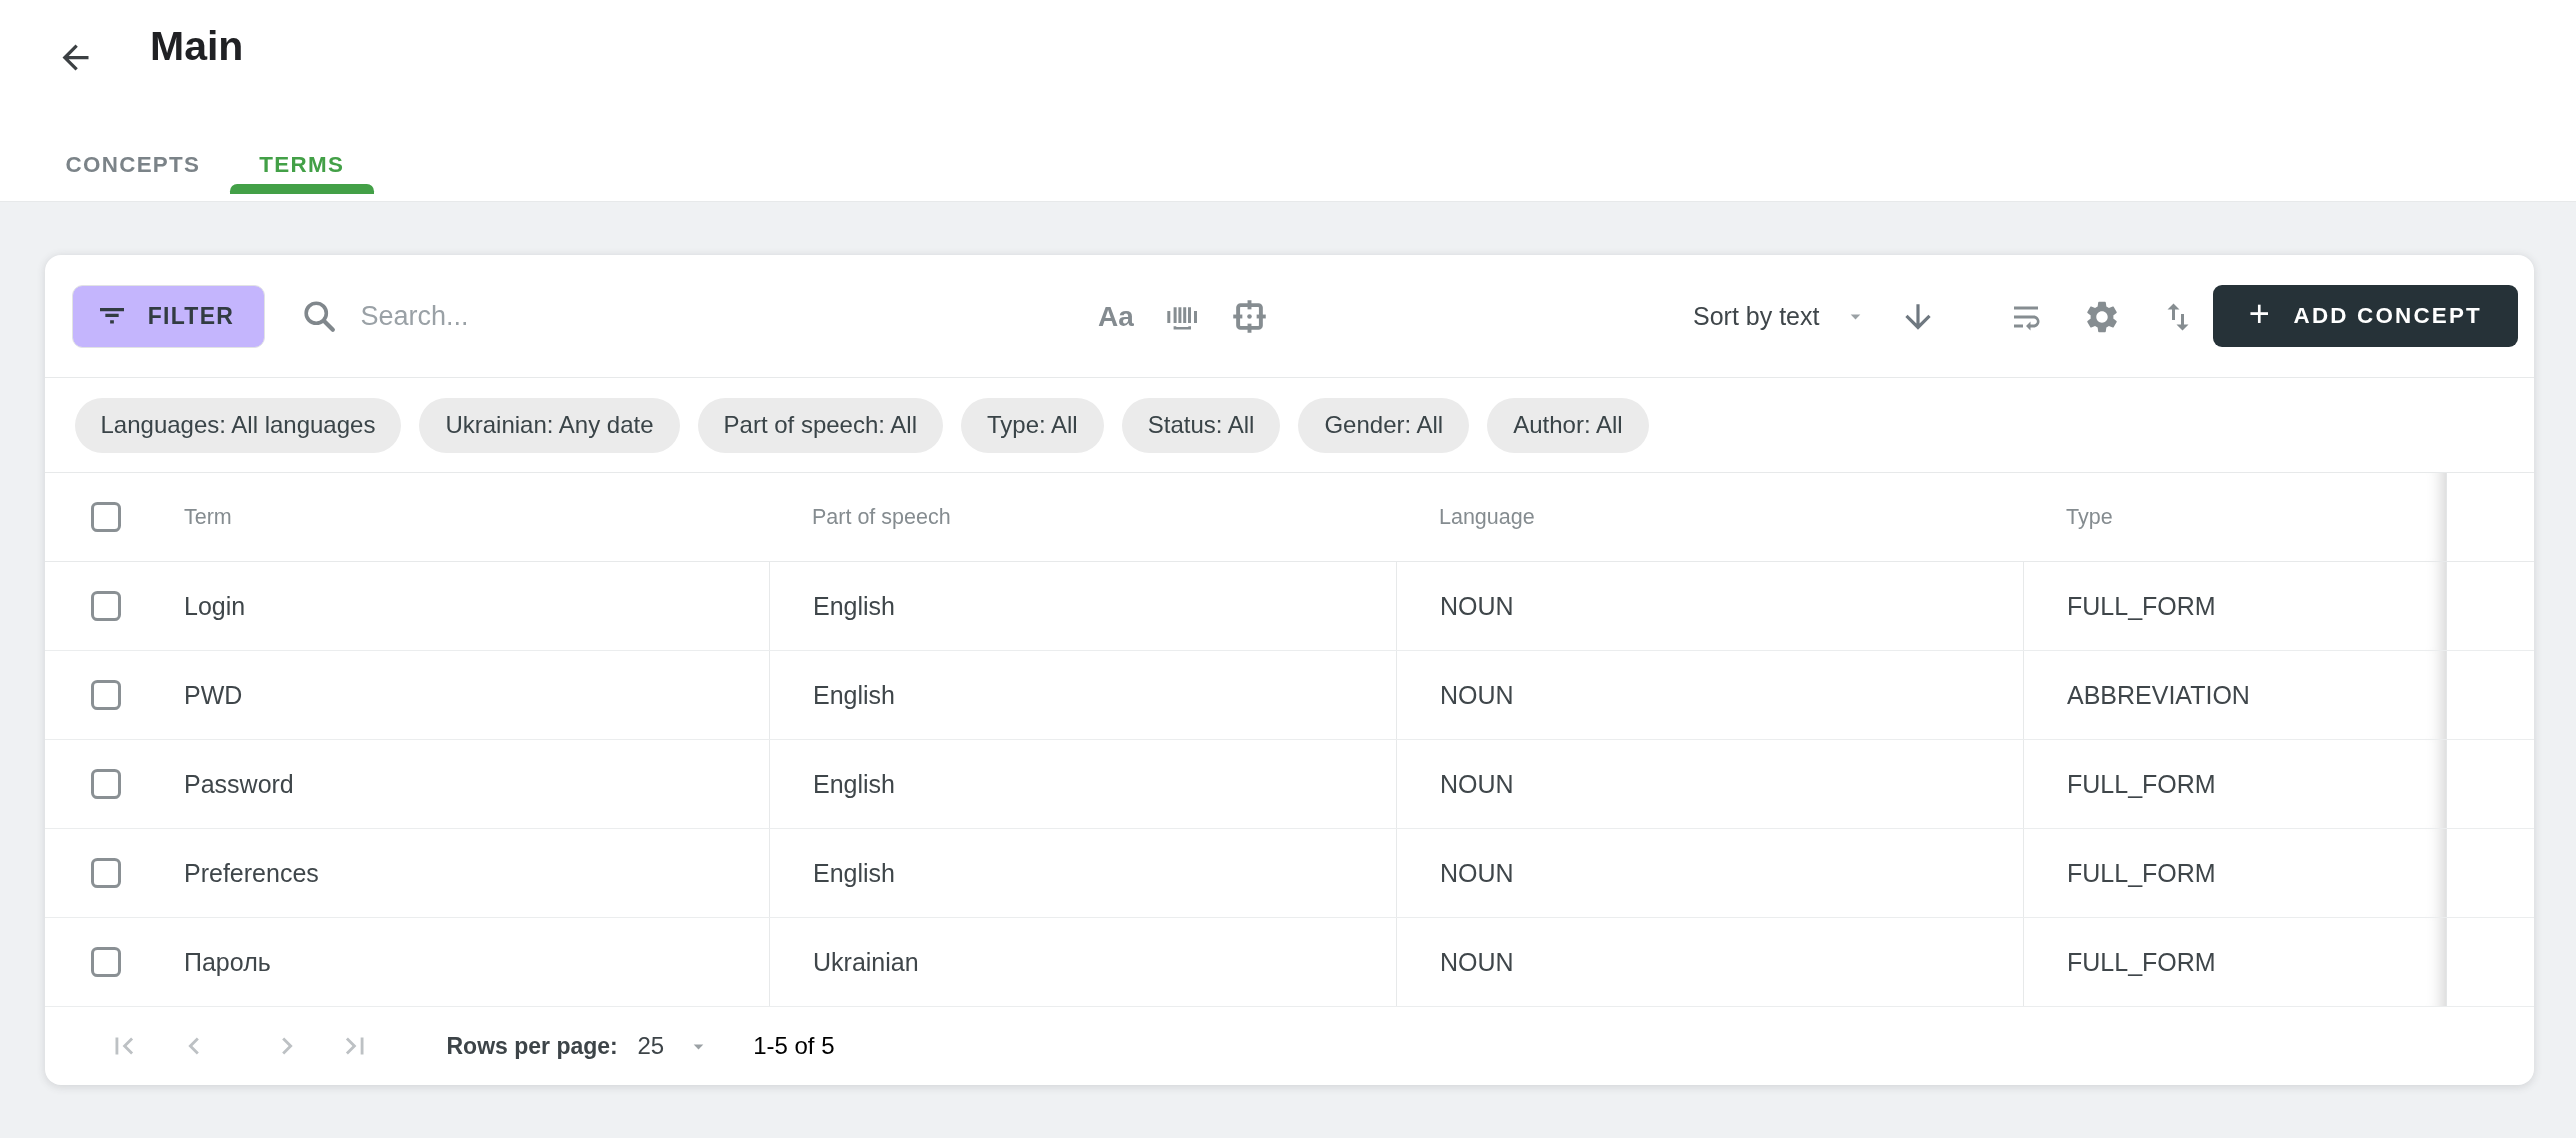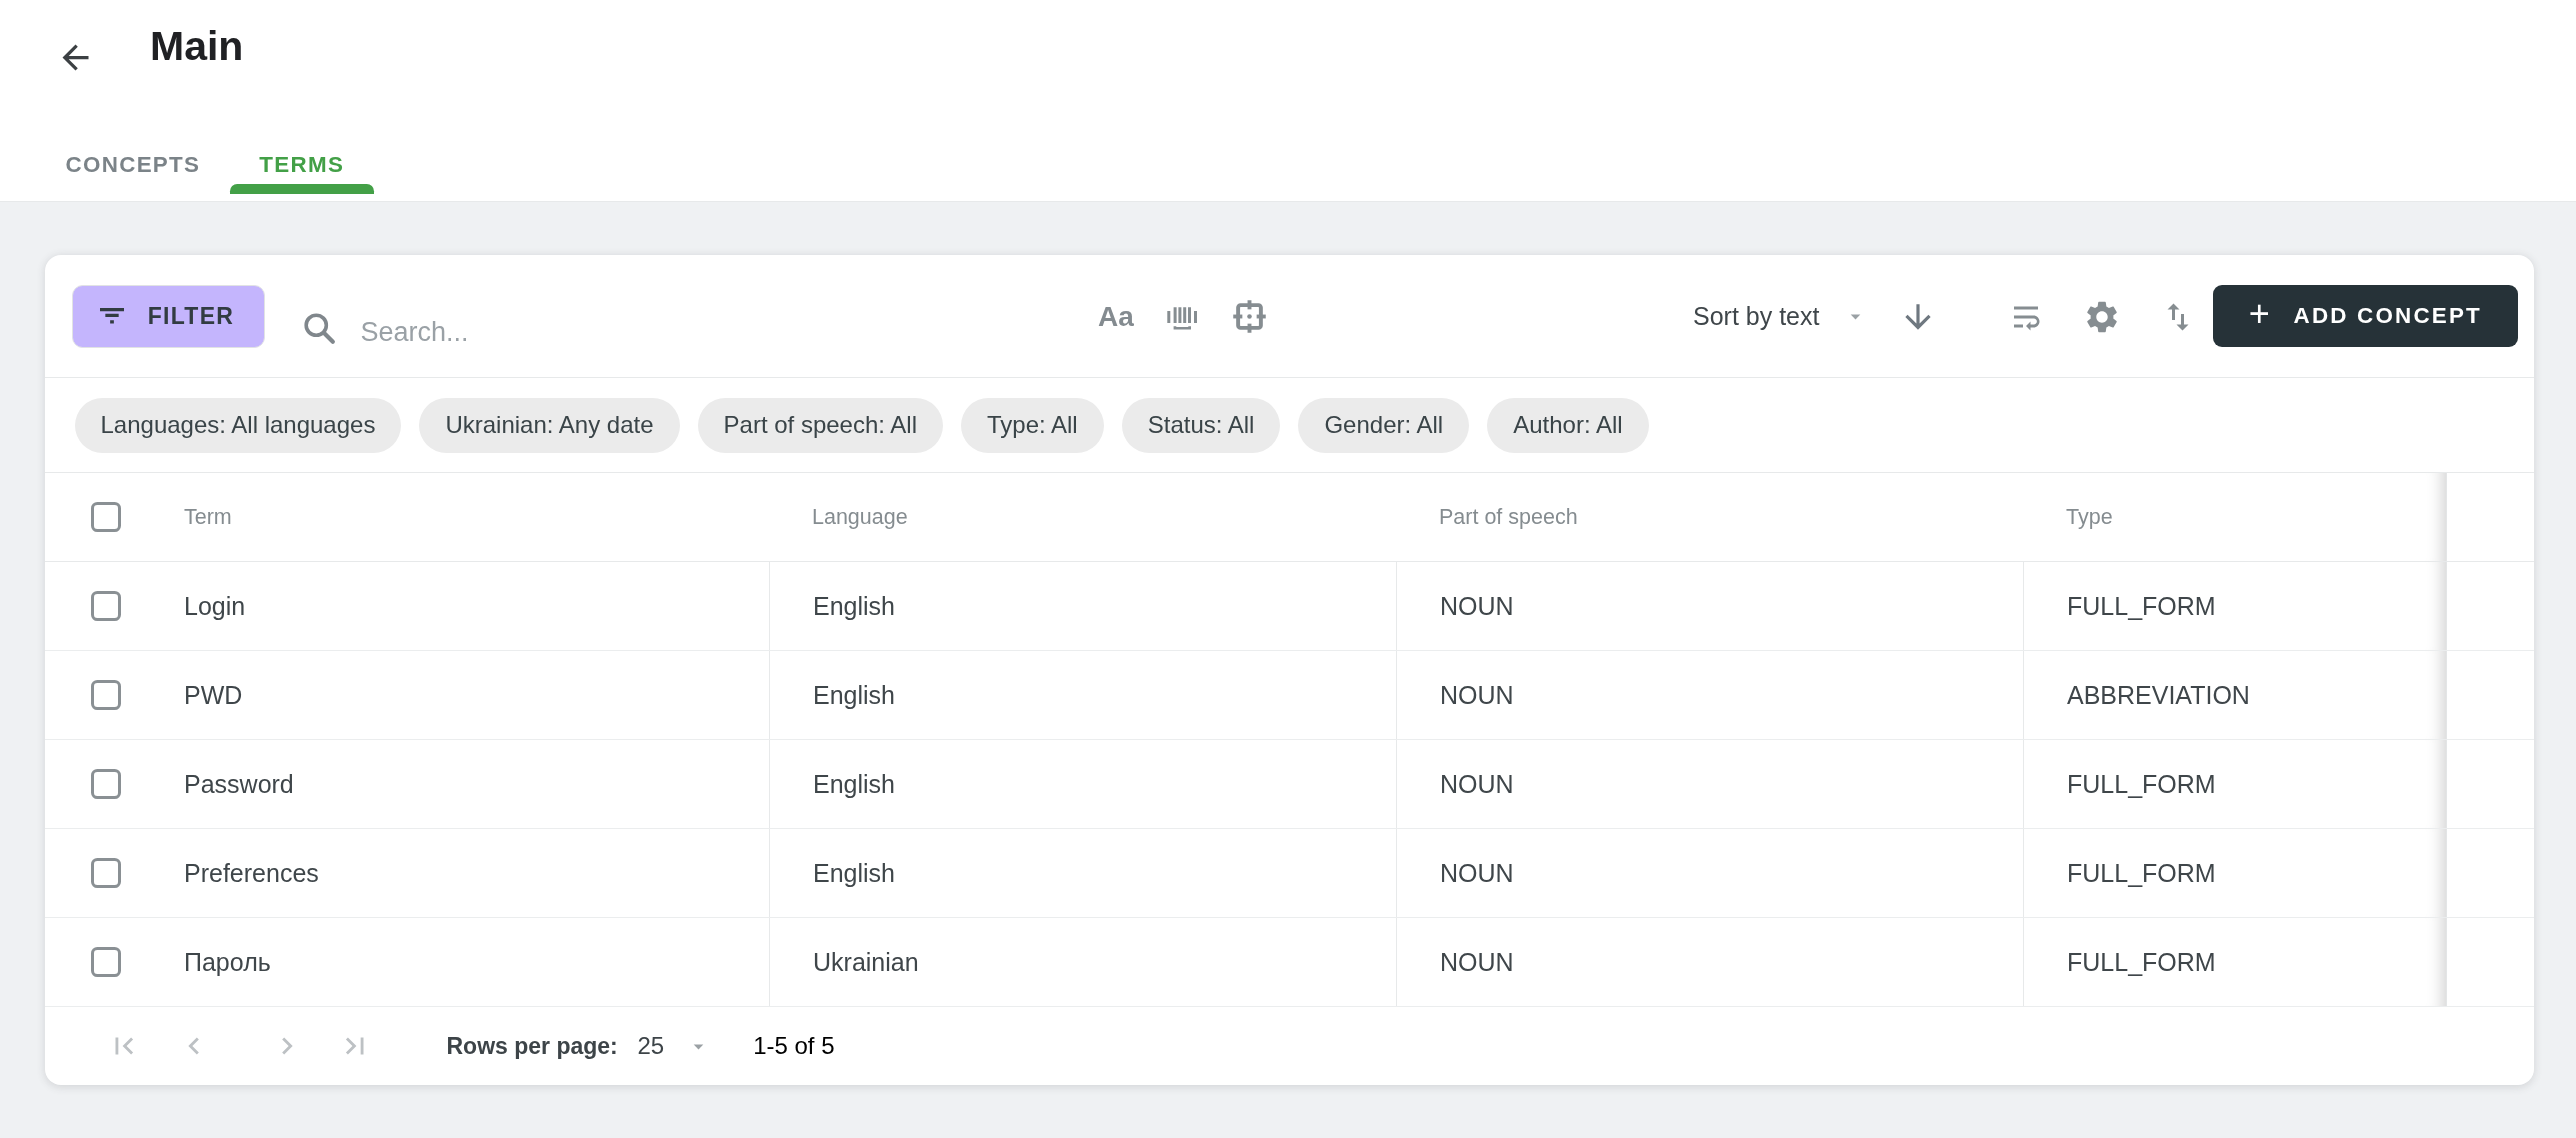--- a/index.html
+++ b/index.html
@@ -14,21 +14,21 @@
   .tab { position:relative; padding:0 29.5px; display:flex; align-items:center; font-size:22.4px; font-weight:700; letter-spacing:1.3px; color:#7b8388; cursor:pointer; }
   .tab.active { color:#43a047; }
   .tab.active::after { content:""; position:absolute; left:0; right:0; bottom:7.2px; height:9.8px; background:#43a047; border-radius:7.2px 7.2px 0 0; }
 
   
   .card { position:absolute; left:45px; top:255px; width:2489px; height:830px; background:#ffffff; border-radius:16px; box-shadow:0 1.8px 9px rgba(60,64,67,.16); display:flex; flex-direction:column; }
 
   
   .toolbar { position:relative; height:123px; border-bottom:1.8px solid #e7e9ea; flex:none; }
   .filter-btn { position:absolute; left:27px; top:29.5px; height:63px; padding:0 30px 0 23px; display:flex; align-items:center; gap:19.7px; background:#c4b5fd; border:1.8px solid #e1e3e4; border-radius:10.7px; font-size:23px; font-weight:700; letter-spacing:1.3px; color:#323c42; cursor:pointer; }
-  .search-wrap { position:absolute; left:255px; top:29.5px; height:63px; display:flex; align-items:flex-end; gap:21.5px; }
+  .search-wrap { position:absolute; left:255px; top:29.5px; height:63px; display:flex; align-items:center; gap:21.5px; }
   .search-input { border:none; outline:none; font-size:27px; color:#3f464a; width:626px; font-family:"Liberation Sans",sans-serif; background:transparent; }
   .search-input::placeholder { color:#9aa1a6; }
   .tog-icons { position:absolute; left:1053px; top:0; height:123px; display:flex; align-items:center; gap:30px;text-align:center; }
   .tog { display:flex; align-items:center; justify-content:center; cursor:pointer; }
   .aa-glyph { font-size:28px; font-weight:700; color:#848b90; }
   .sort-wrap { position:absolute; left:1648px; top:0; height:123px; display:flex; align-items:center;text-align:center; }
   .sort-label { font-size:25px; color:#3f464a; cursor:pointer; }
   .sort-caret { margin-left:25px; cursor:pointer; display:flex; }
   .sort-dir { margin-left:32px; cursor:pointer; display:flex; }
   .act-icons { position:absolute; left:1963px; top:0; height:123px; display:flex; align-items:center; gap:39px; }
@@ -186,22 +186,22 @@
     <div class="chip">Status: All</div>
     <div class="chip">Gender: All</div>
     <div class="chip">Author: All</div>
   </div>
 
   <div class="trow thead">
     <div class="cell first">
       <div class="checkbox"></div>
       <span class="term-text">Term</span>
     </div>
+    <div class="cell">Part of speech</div>
     <div class="cell">Language</div>
-    <div class="cell">Part of speech</div>
     <div class="cell shadow-right">Type</div>
     <div class="cell pinned"></div>
   </div>
 
   <div class="trow drow">
     <div class="cell first">
       <div class="checkbox"></div>
       <span class="term-text">Login</span>
     </div>
     <div class="cell b-left">English</div>

